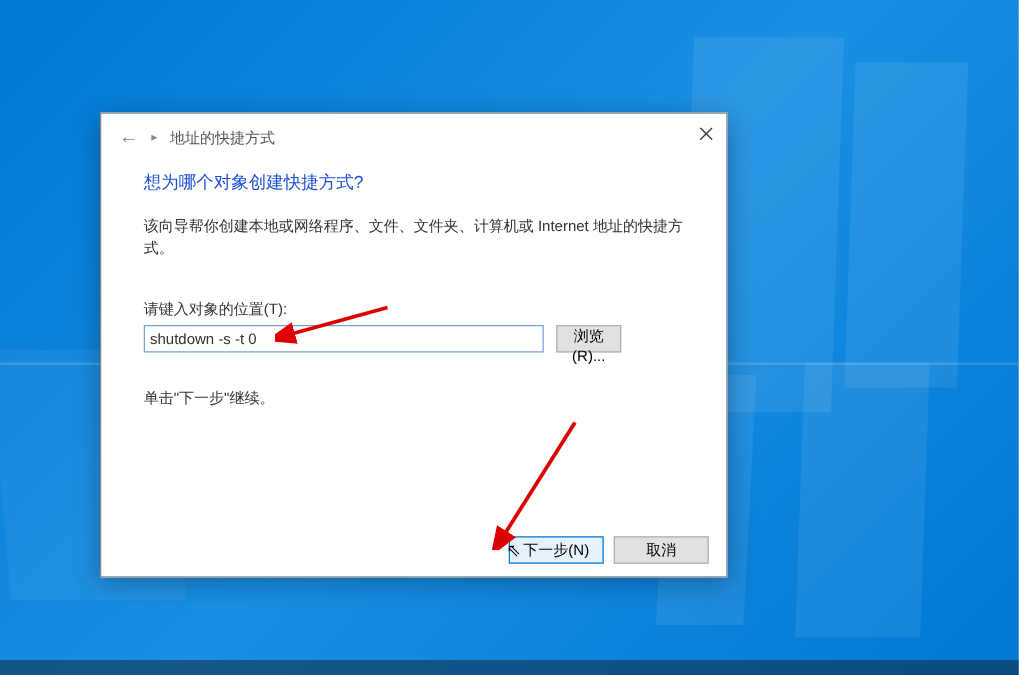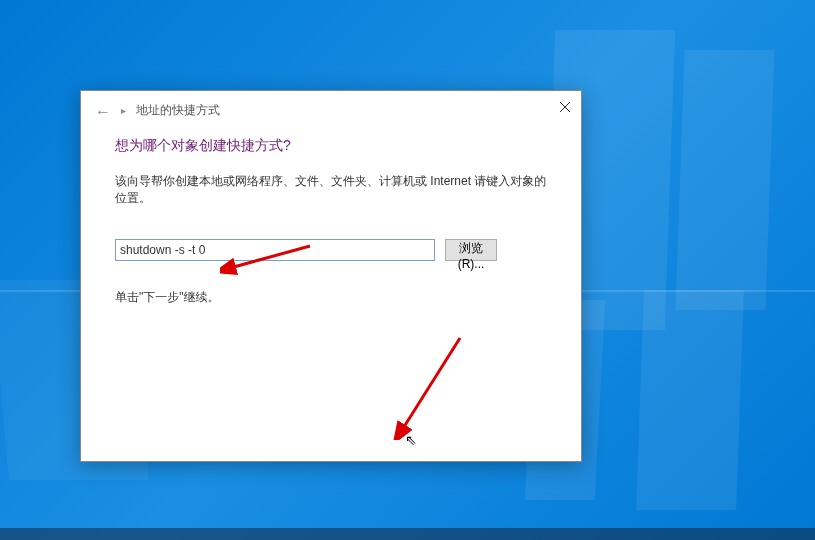--- a/index.html
+++ b/index.html
@@ -82,21 +82,21 @@
       color: #888;
       font-size: 10px;
     }
     
     .content {
       padding: 18px 34px 0 34px;
     }
     
     .heading {
       font-size: 14px;
-      color: #701a75;
+      color: #1d4ed8;
       margin-bottom: 18px;
     }
     
     .desc {
       font-size: 12px;
       color: #333;
       margin-bottom: 32px;
     }
     
     .label {
@@ -208,30 +208,35 @@
   </div>
 
   <div class="titlebar-row">
     <span class="back-arrow">←</span>
     <span class="chevron">▸</span>
     <span>地址的快捷方式</span>
   </div>
 
   <div class="content">
     <div class="heading">想为哪个对象创建快捷方式?</div>
-    <div class="desc">该向导帮你创建本地或网络程序、文件、文件夹、计算机或 Internet 请键入对象的位置。</div>
-
+    <div class="desc">该向导帮你创建本地或网络程序、文件、文件夹、计算机或 Internet 地址的快捷方式。</div>
+
+    <div class="label">请键入对象的位置(T):</div>
     <div class="input-row">
       <input type="text" value="shutdown -s -t 0" style="">
       <button class="browse-btn">浏览(R)...</button>
     </div>
 
     <div class="hint">单击"下一步"继续。</div>
   </div>
 
+  <div class="button-row">
+    <button class="btn primary">下一步(N)</button>
+    <button class="btn">取消</button>
+  </div>
 
 </div>
 
 <div class="arrow" style="left:220px; top:238px;">
   <svg width="100" height="40">
     <defs>
       <marker id="ah1" markerWidth="10" markerHeight="10" refX="2" refY="3" orient="auto">
         <polygon points="0 0, 8 3, 0 6" fill="#d00"></polygon>
       </marker>
     </defs>

